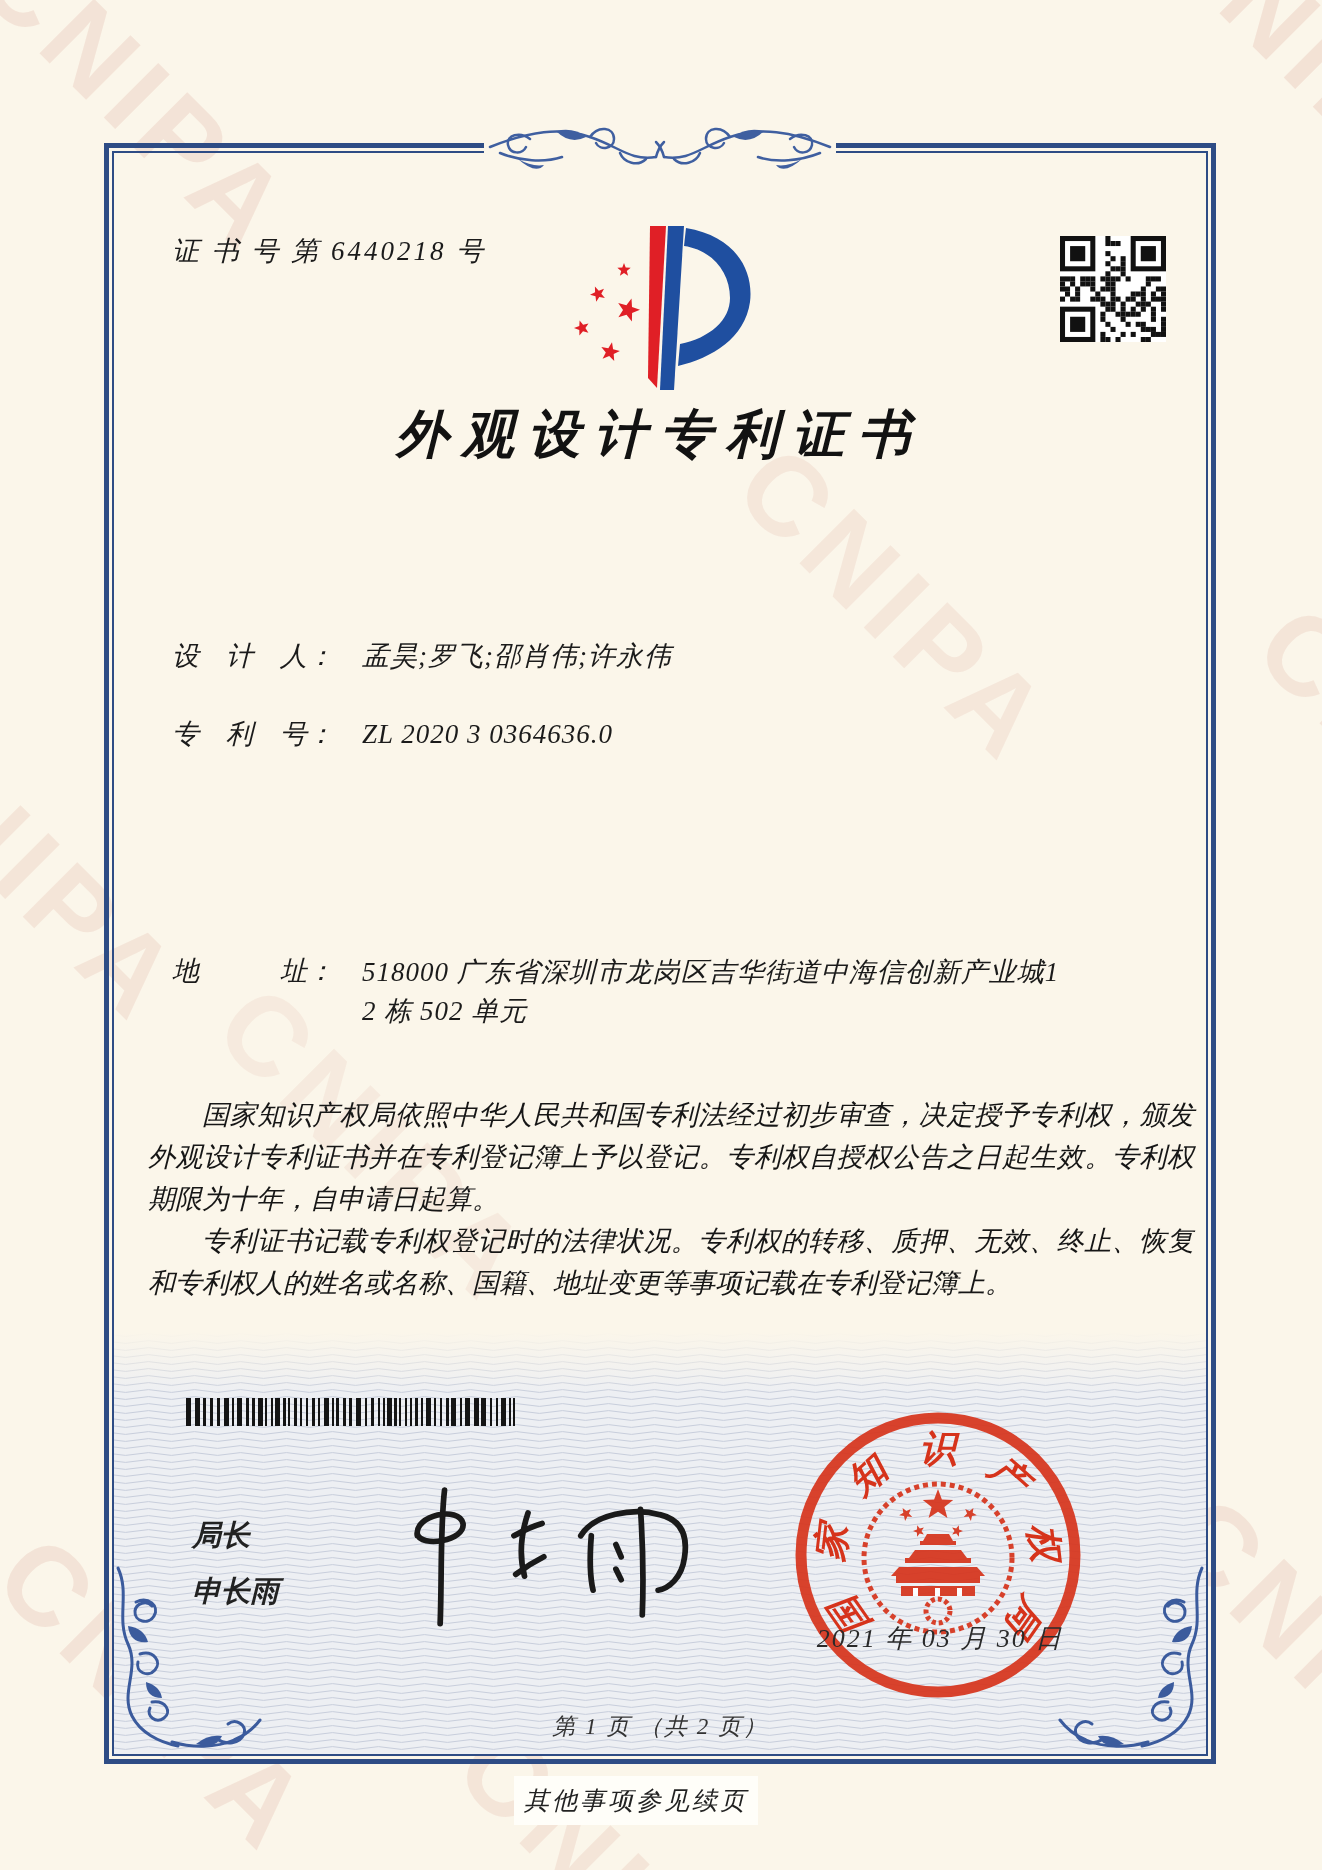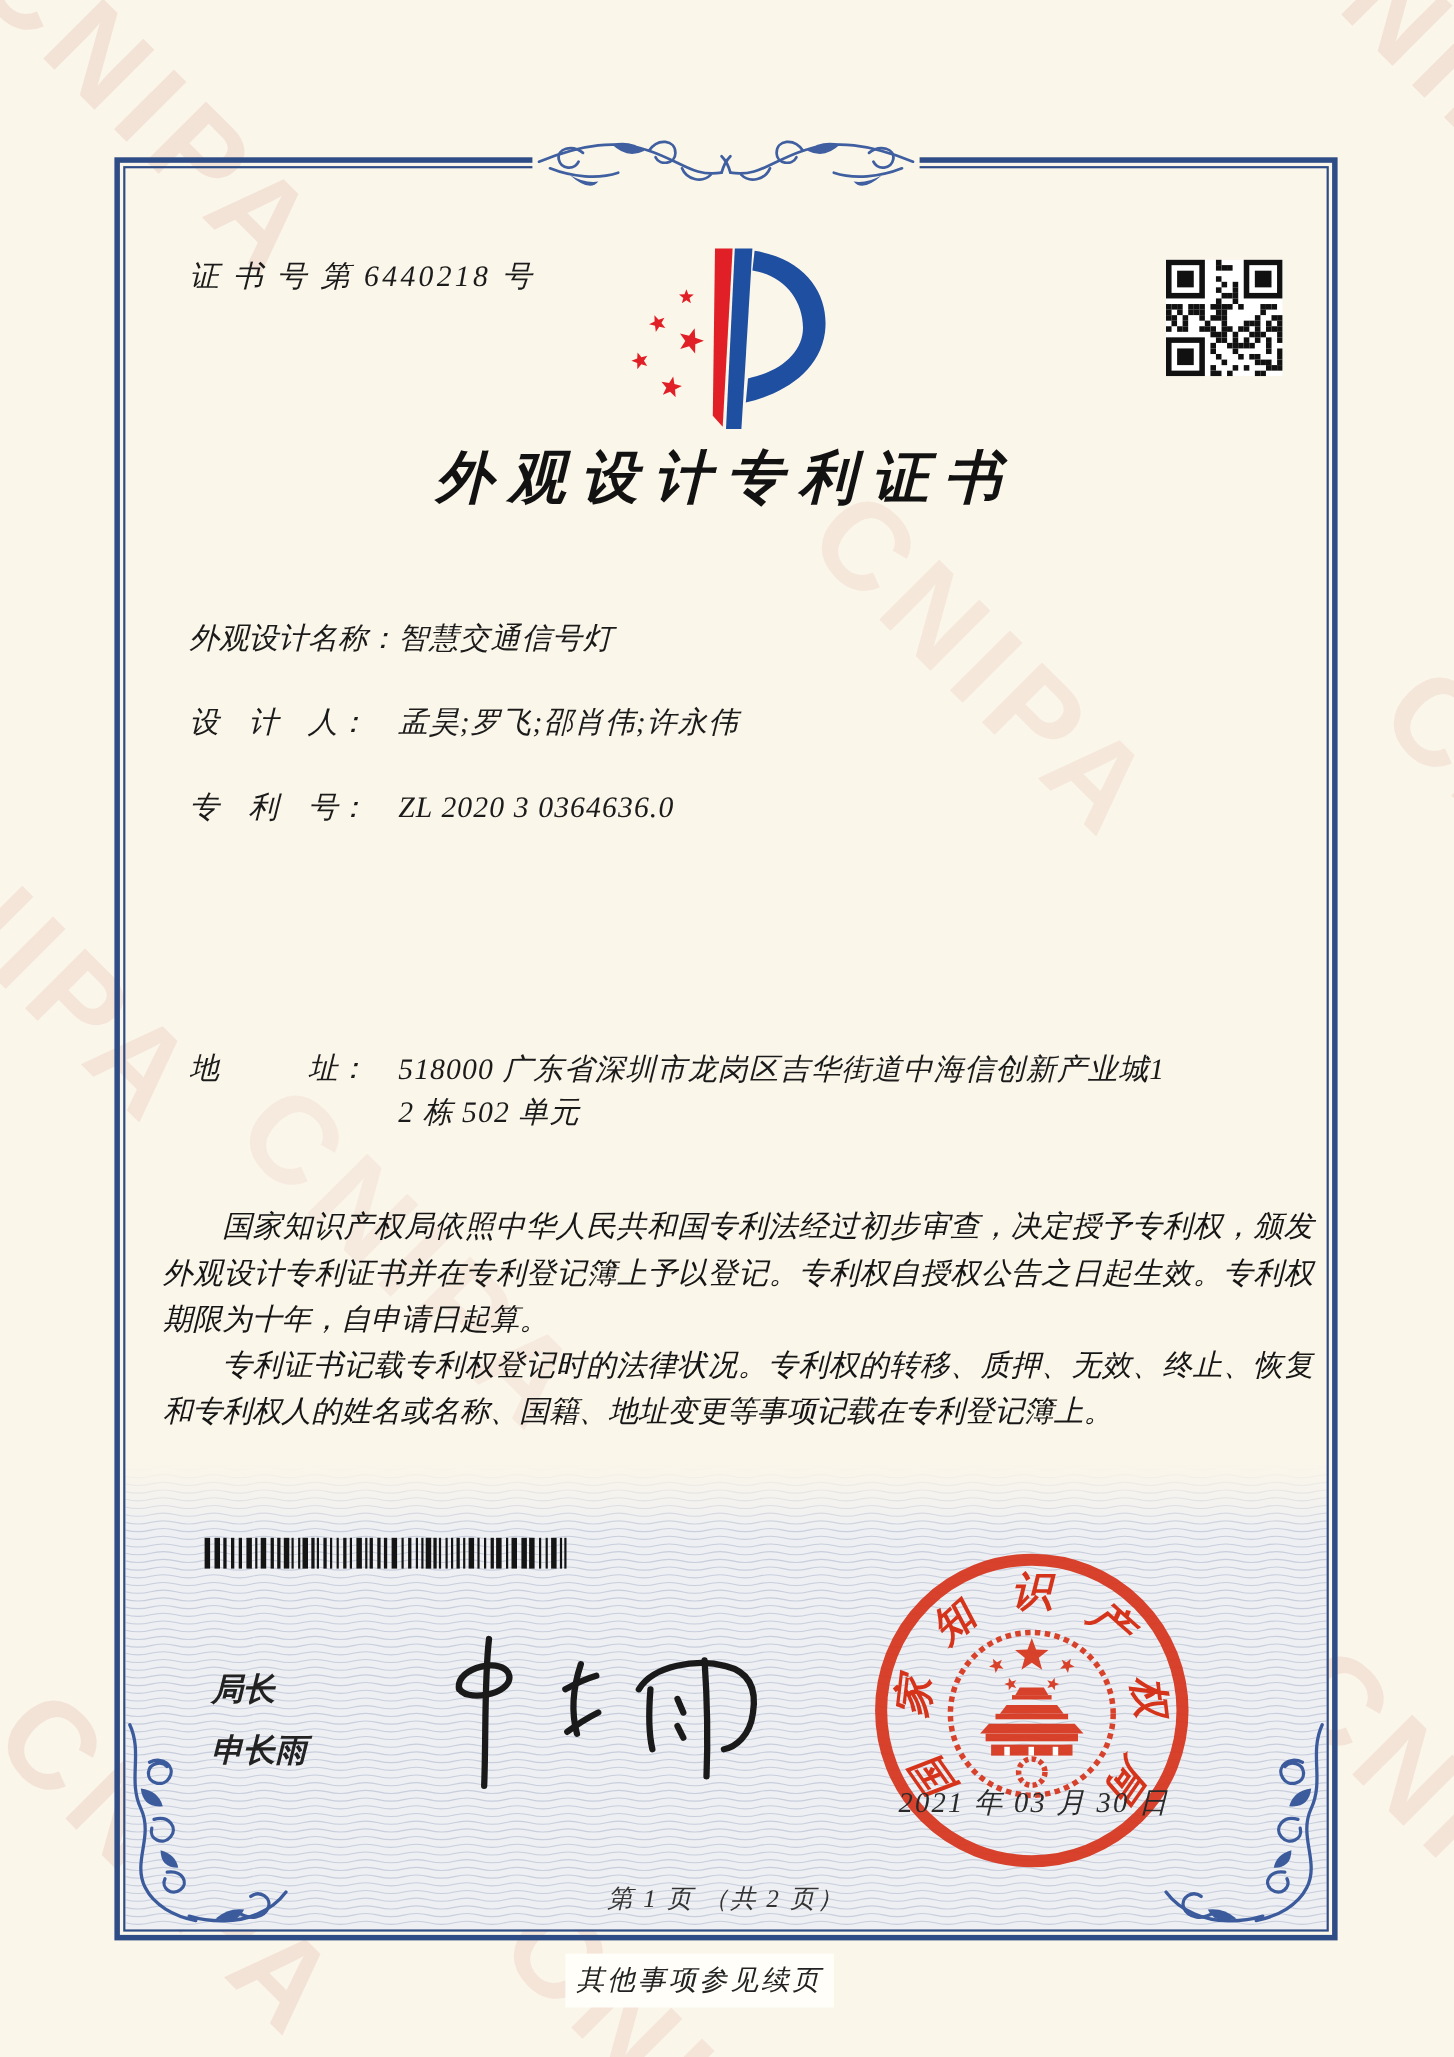--- a/index.html
+++ b/index.html
@@ -320,23 +320,20 @@
         <rect x="101.0" y="95.9" width="5.05" height="5.05" fill="#111"></rect>
         <rect x="40.4" y="101.0" width="5.05" height="5.05" fill="#111"></rect>
         <rect x="45.4" y="101.0" width="5.05" height="5.05" fill="#111"></rect>
         <rect x="55.5" y="101.0" width="5.05" height="5.05" fill="#111"></rect>
         <rect x="80.8" y="101.0" width="5.05" height="5.05" fill="#111"></rect>
         <rect x="85.8" y="101.0" width="5.05" height="5.05" fill="#111"></rect>
       </svg>
 
     <div class="title">外观设计专利证书</div>
 
-    <div class="row" style="top:562px">
-      <span class="lbl">外观设计名称：</span><span class="val">智慧交通信号灯</span>
-    </div>
     <div class="row" style="top:638px">
       <span class="lbl">设　计　人：</span><span class="val">孟昊;罗飞;邵肖伟;许永伟</span>
     </div>
     <div class="row" style="top:716px">
       <span class="lbl">专　利　号：</span><span class="val">ZL 2020 3 0364636.0</span>
     </div>
     <div class="row" style="top:953px">
       <span class="lbl">地　　　址：</span><span class="val multi"><span>518000 广东省深圳市龙岗区吉华街道中海信创新产业城1</span><br><span>2 栋 502 单元</span></span>
     </div>
 

